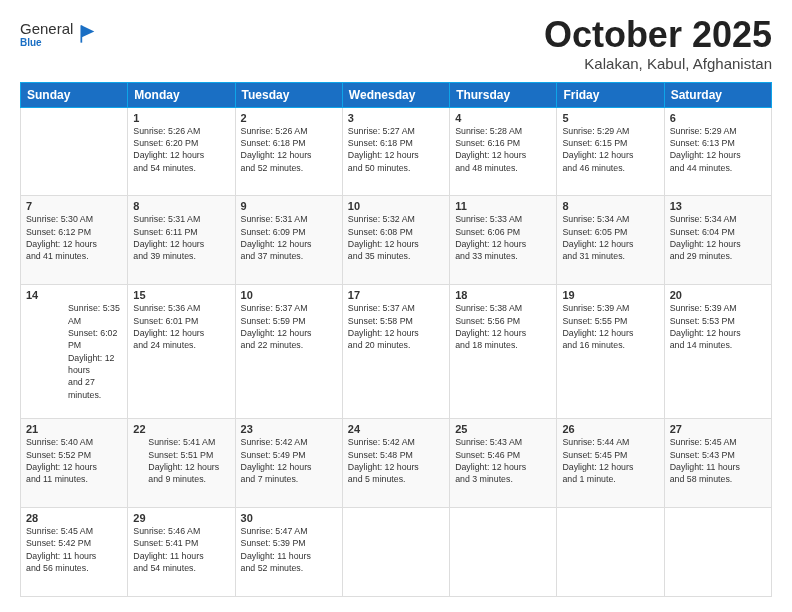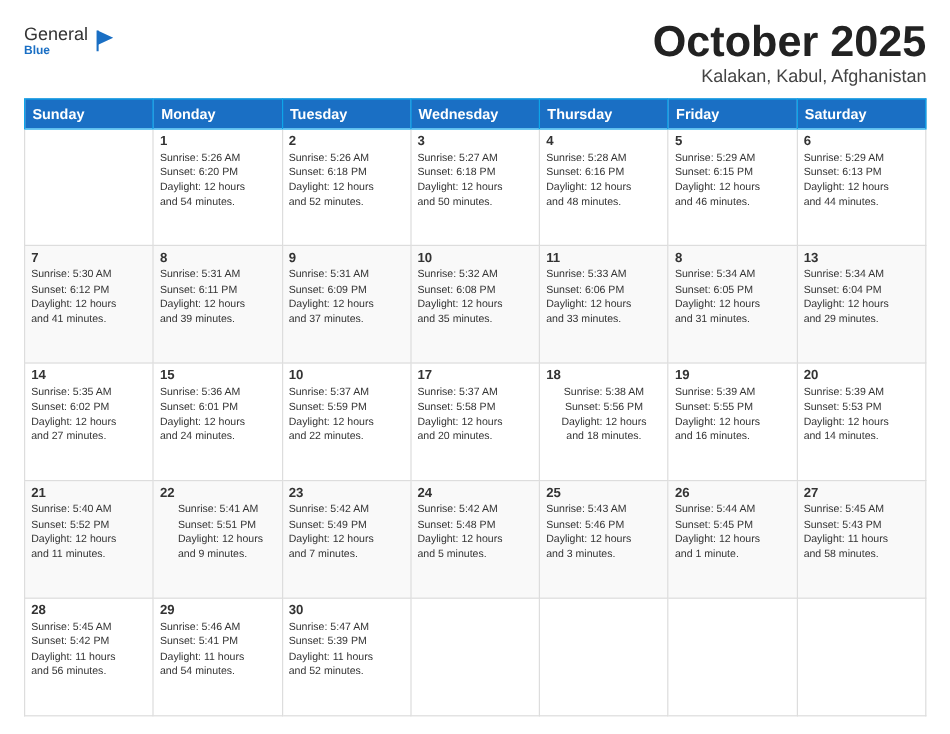--- a/index.html
+++ b/index.html
@@ -216,21 +216,21 @@
             <span class="date-num">13</span>
             <div class="cell-text" style="white-space: pre-line;">Sunrise: 5:34 AM
 Sunset: 6:04 PM
 Daylight: 12 hours
 and 29 minutes.</div>
           </td>
         </tr>
         <tr>
           <td>
             <span class="date-num">14</span>
-            <div class="cell-text" style="white-space: pre-line;">Sunrise: 5:35 AM
+            <div class="cell-text" style="white-space: pre-line; margin-left: 42px;">Sunrise: 5:35 AM
 Sunset: 6:02 PM
 Daylight: 12 hours
 and 27 minutes.</div>
           </td>
           <td>
             <span class="date-num">15</span>
             <div class="cell-text" style="white-space: pre-line;">Sunrise: 5:36 AM
 Sunset: 6:01 PM
 Daylight: 12 hours
 and 24 minutes.</div>
@@ -244,21 +244,21 @@
           </td>
           <td>
             <span class="date-num">17</span>
             <div class="cell-text" style="white-space: pre-line;">Sunrise: 5:37 AM
 Sunset: 5:58 PM
 Daylight: 12 hours
 and 20 minutes.</div>
           </td>
           <td>
             <span class="date-num">18</span>
-            <div class="cell-text" style="white-space: pre-line; text-align: center;">Sunrise: 5:38 AM
+            <div class="cell-text" style="white-space: pre-line;">Sunrise: 5:38 AM
 Sunset: 5:56 PM
 Daylight: 12 hours
 and 18 minutes.</div>
           </td>
           <td>
             <span class="date-num">19</span>
             <div class="cell-text" style="white-space: pre-line;">Sunrise: 5:39 AM
 Sunset: 5:55 PM
 Daylight: 12 hours
 and 16 minutes.</div>

